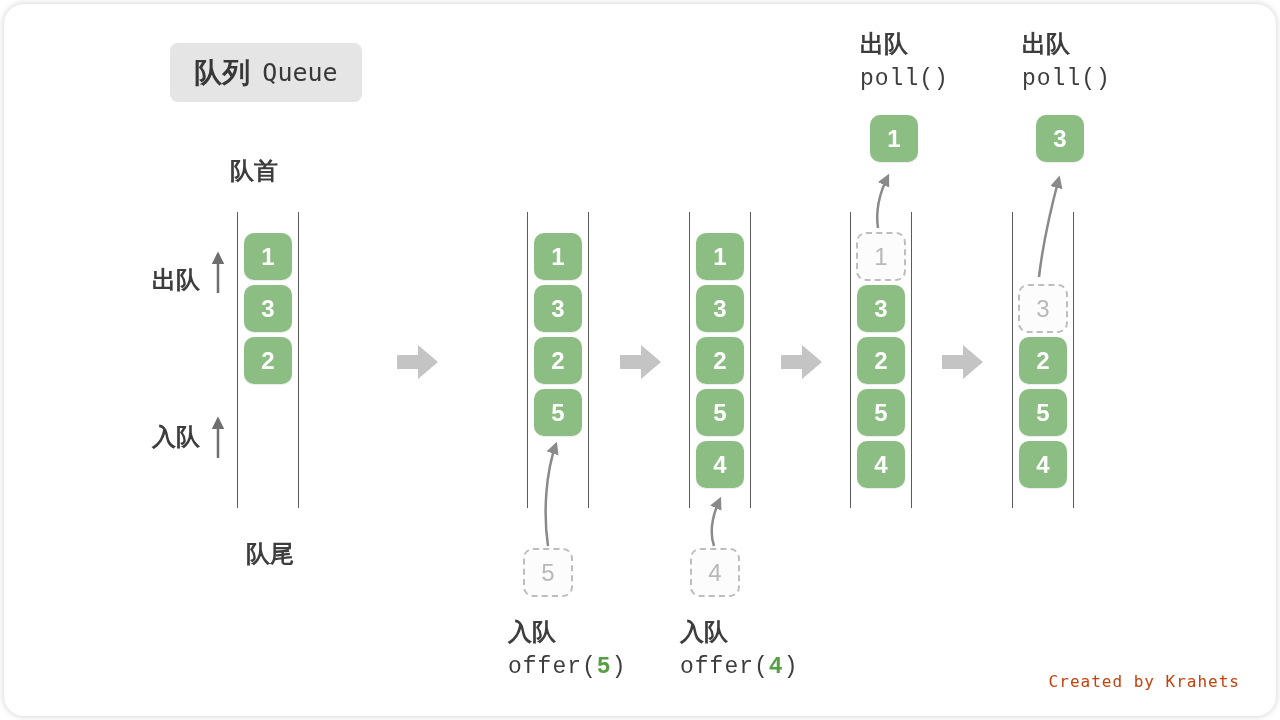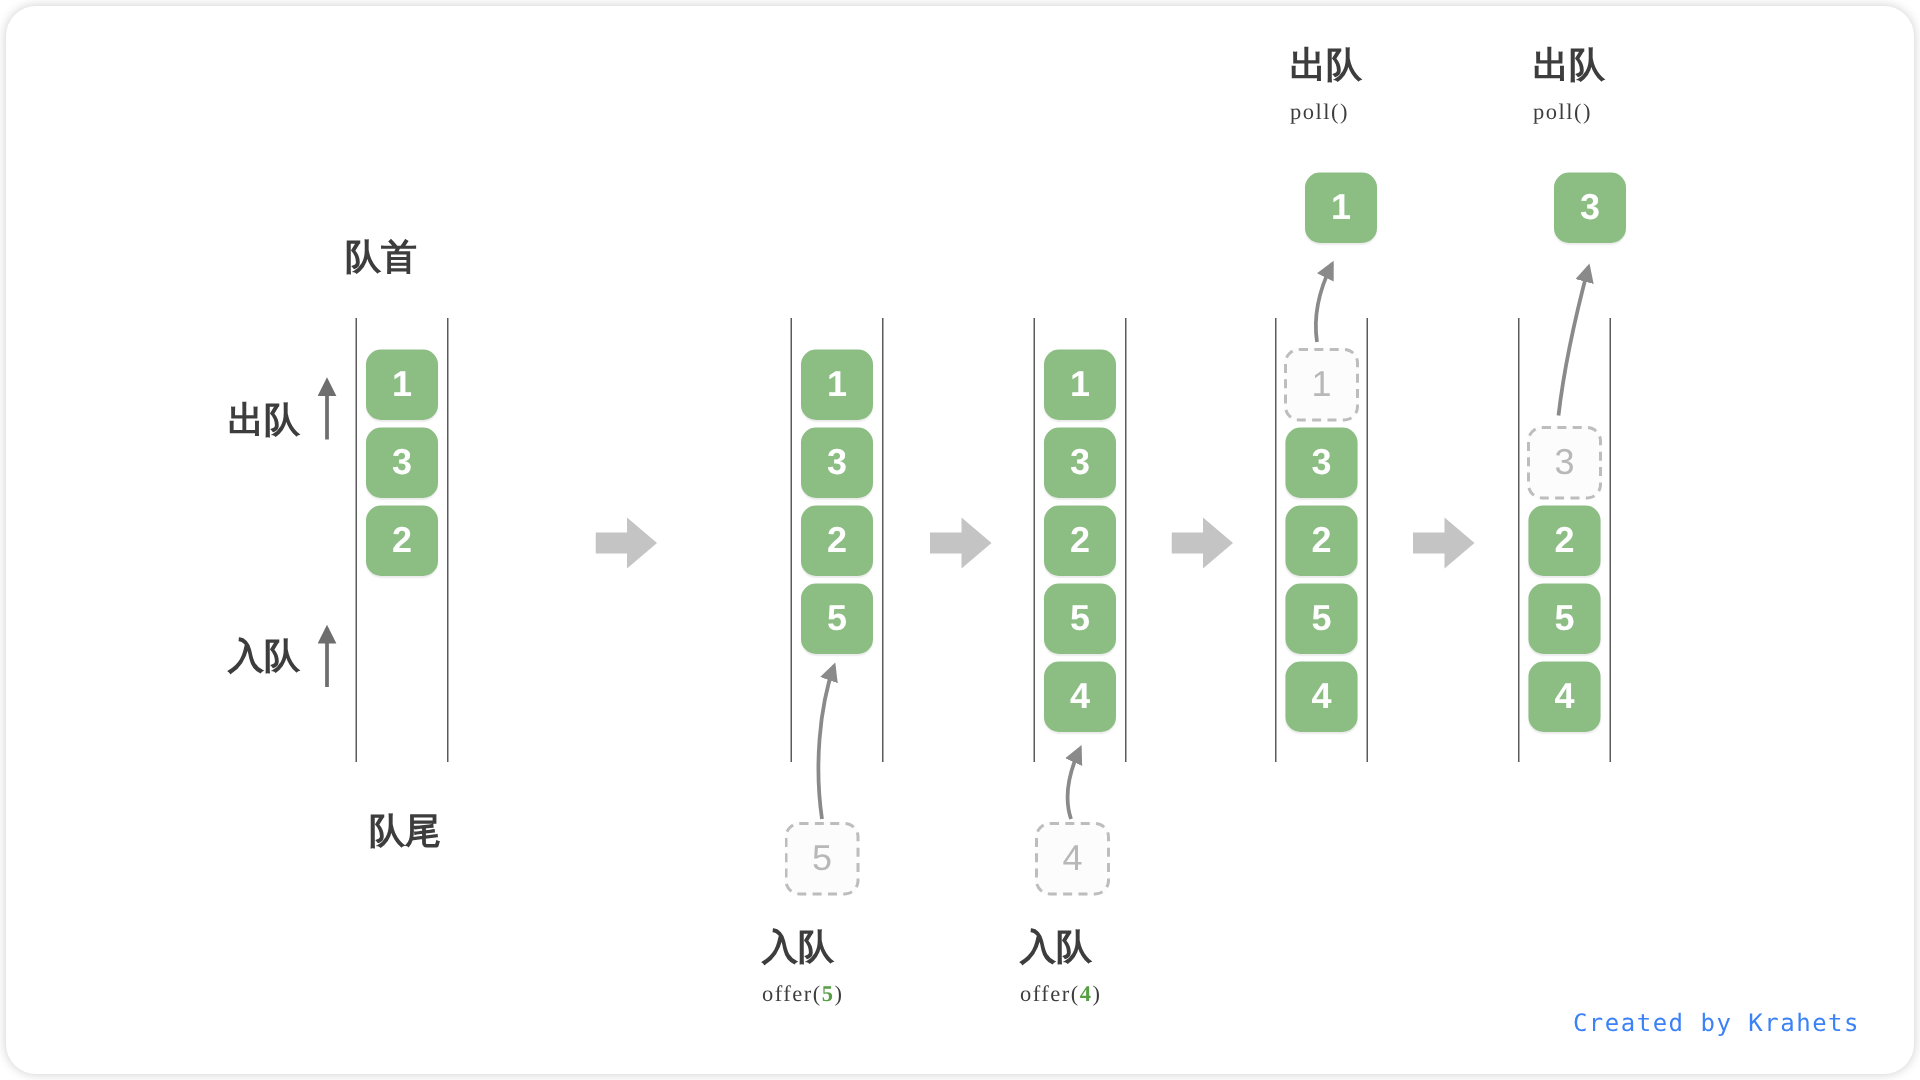--- a/index.html
+++ b/index.html
@@ -32,38 +32,42 @@
   }
   .dashed{
     position:absolute;width:50px;height:49px;box-sizing:border-box;
     border:2px dashed #bdbdbd;border-radius:10px;background:#fcfcfc;
     color:#b8b8b8;font-size:24px;font-weight:normal;
     display:flex;align-items:center;justify-content:center;
   }
   .op-label{position:absolute;white-space:nowrap;line-height:1;}
   .op-label .zh{font-size:24px;font-weight:bold;color:#3d3d3d;display:block;margin-bottom:12px;}
   .op-label .code{
-    font-family:Liberation Serif, serif;
-    font-size:15px;color:#3d3d3d;display:block;letter-spacing:1px;
+    font-family:Liberation Mono, monospace;
+    font-size:23px;color:#3d3d3d;display:block;letter-spacing:1px;
   }
   .code .arg{color:#569f44;font-weight:bold;}
   .block-arrow{position:absolute;width:42px;height:36px;}
   .overlay{position:absolute;left:0;top:0;width:1280px;height:720px;pointer-events:none;}
   .footer{
     position:absolute;right:40px;top:672px;
     font-family:"DejaVu Sans Mono","Liberation Mono",monospace;
-    font-size:16px;color:#3b82f6;letter-spacing:1px;margin-left:45px;
+    font-size:16px;color:#c2410c;letter-spacing:1px;margin-left:45px;
   }
 </style>
 </head>
 <body>
 
 <div class="canvas">
   <div class="card"></div>
 
+  <div class="title-box">
+    <span class="title-zh">队列</span>
+    <span class="title-en">Queue</span>
+  </div>
 
   <div class="zh-label" style="left:230px;top:155px;">队首</div>
   <div class="zh-label" style="left:246px;top:538px;text-align:right;">队尾</div>
 
   <div class="zh-label" style="left:152px;top:264px;">出队</div>
   <div class="zh-label" style="left:152px;top:421px;">入队</div>
 
   <div class="rails" style="left:237px;"></div>
   <div class="qbox" style="left:244px;top:233px;">1</div>
   <div class="qbox" style="left:244px;top:285px;">3</div>

